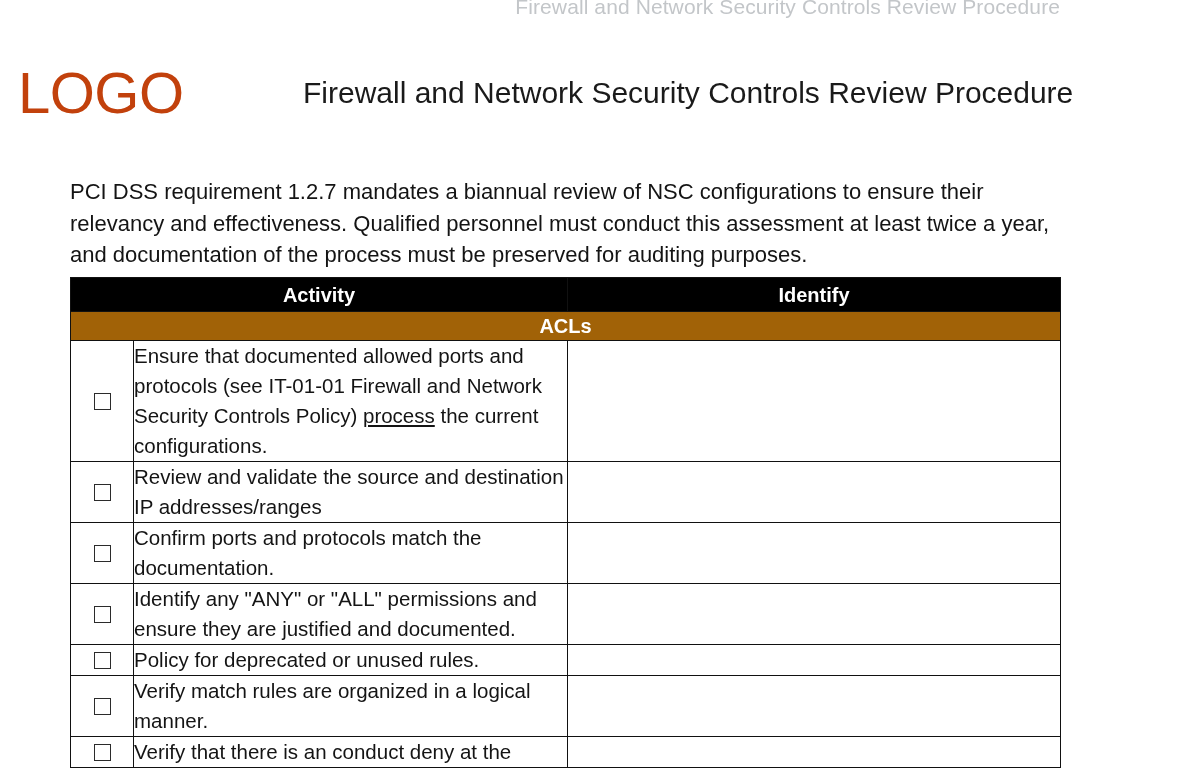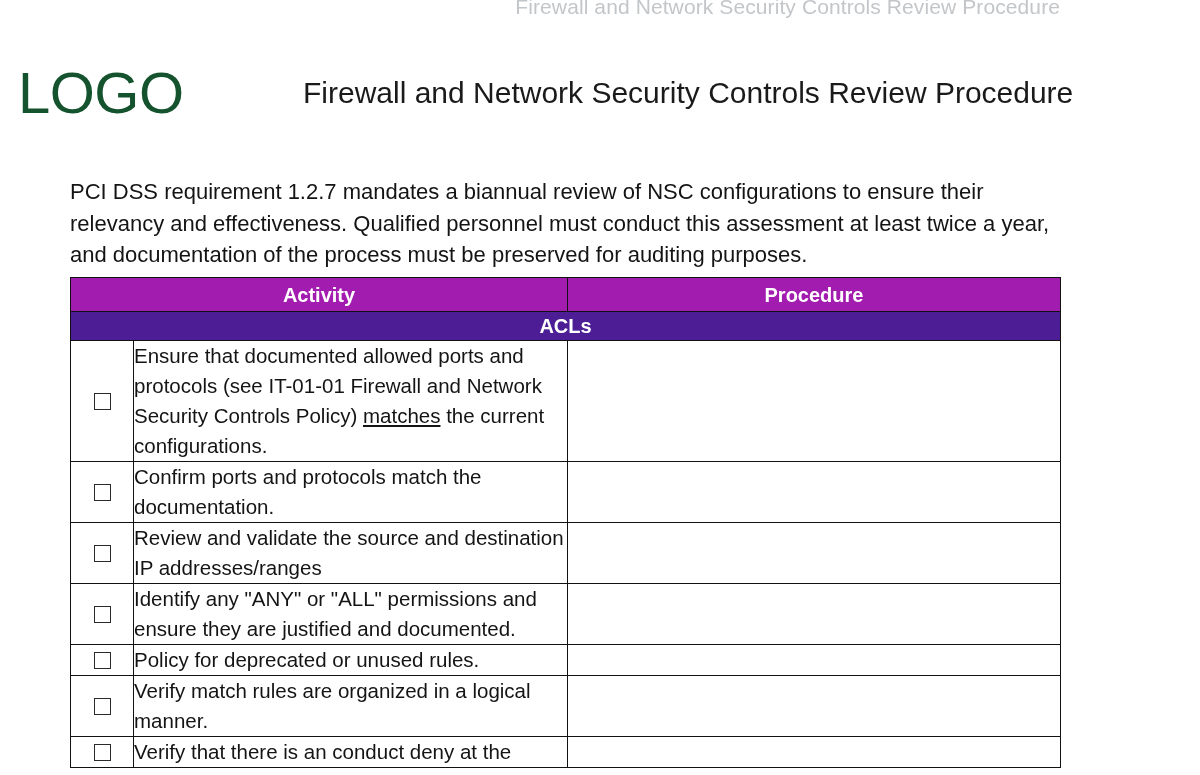--- a/index.html
+++ b/index.html
@@ -42,21 +42,21 @@
     height: 70px;
     padding-left: 18px;
     box-sizing: border-box;
     display: flex;
     align-items: center;
   }
   .logo {
     font-size: 58px;
     line-height: 58px;
     font-weight: 400;
-    color: #14532d;
+    color: #c2410c;
     letter-spacing: -0.5px;
     flex: 0 0 auto;
     width: 285px;
   }
   .doc-title {
     font-size: 30px;
     line-height: 36px;
     font-weight: 400;
     color: #1a1a1a;
     white-space: nowrap;
@@ -89,33 +89,33 @@
   .checklist col.c-comments { width: 493px; }
 
   .checklist th,
   .checklist td {
     border: 1px solid #111111;
     padding: 0;
     vertical-align: middle;
   }
 
   .checklist thead th {
-    background: #a21caf;
+    background: #000000;
     color: #ffffff;
     font-size: 20px;
     line-height: 24px;
     font-weight: bold;
     text-align: center;
     height: 34px;
     padding: 4px 6px;
     box-sizing: border-box;
   }
 
   .section-row th {
-    background: #4c1d95;
+    background: #a16207;
     color: #ffffff;
     font-size: 20px;
     line-height: 24px;
     font-weight: bold;
     text-align: center;
     height: 29px;
     padding: 2px 6px;
     box-sizing: border-box;
     border: 1px solid #111111;
   }
@@ -161,51 +161,51 @@
 
 <table class="checklist">
   <colgroup>
     <col class="c-check">
     <col class="c-activity">
     <col class="c-comments">
   </colgroup>
   <thead>
     <tr>
       <th colspan="2">Activity</th>
-      <th>Procedure</th>
+      <th>Identify</th>
     </tr>
   </thead>
   <tbody>
     <tr class="section-row">
       <th colspan="3">ACLs</th>
     </tr>
 
     <tr>
       <td class="cell-check">
         <span class="checkbox"></span>
       </td>
       <td class="cell-activity">
-        <span>Ensure that documented allowed ports and protocols (see IT-01-01 Firewall and Network Security Controls Policy) </span><span class="u">matches</span><span> the current configurations.</span>
-      </td>
+        <span>Ensure that documented allowed ports and protocols (see IT-01-01 Firewall and Network Security Controls Policy) </span><span class="u">process</span><span> the current configurations.</span>
+      </td>
+      <td class="cell-comments"></td>
+    </tr>
+
+    <tr>
+      <td class="cell-check">
+        <span class="checkbox"></span>
+      </td>
+      <td class="cell-activity">Review and validate the source and destination IP addresses/ranges</td>
       <td class="cell-comments"></td>
     </tr>
 
     <tr>
       <td class="cell-check">
         <span class="checkbox"></span>
       </td>
       <td class="cell-activity">Confirm ports and protocols match the documentation.</td>
-      <td class="cell-comments"></td>
-    </tr>
-
-    <tr>
-      <td class="cell-check">
-        <span class="checkbox"></span>
-      </td>
-      <td class="cell-activity">Review and validate the source and destination IP addresses/ranges</td>
       <td class="cell-comments"></td>
     </tr>
 
     <tr>
       <td class="cell-check">
         <span class="checkbox"></span>
       </td>
       <td class="cell-activity">Identify any "ANY" or "ALL" permissions and ensure they are justified and documented.</td>
       <td class="cell-comments"></td>
     </tr>

